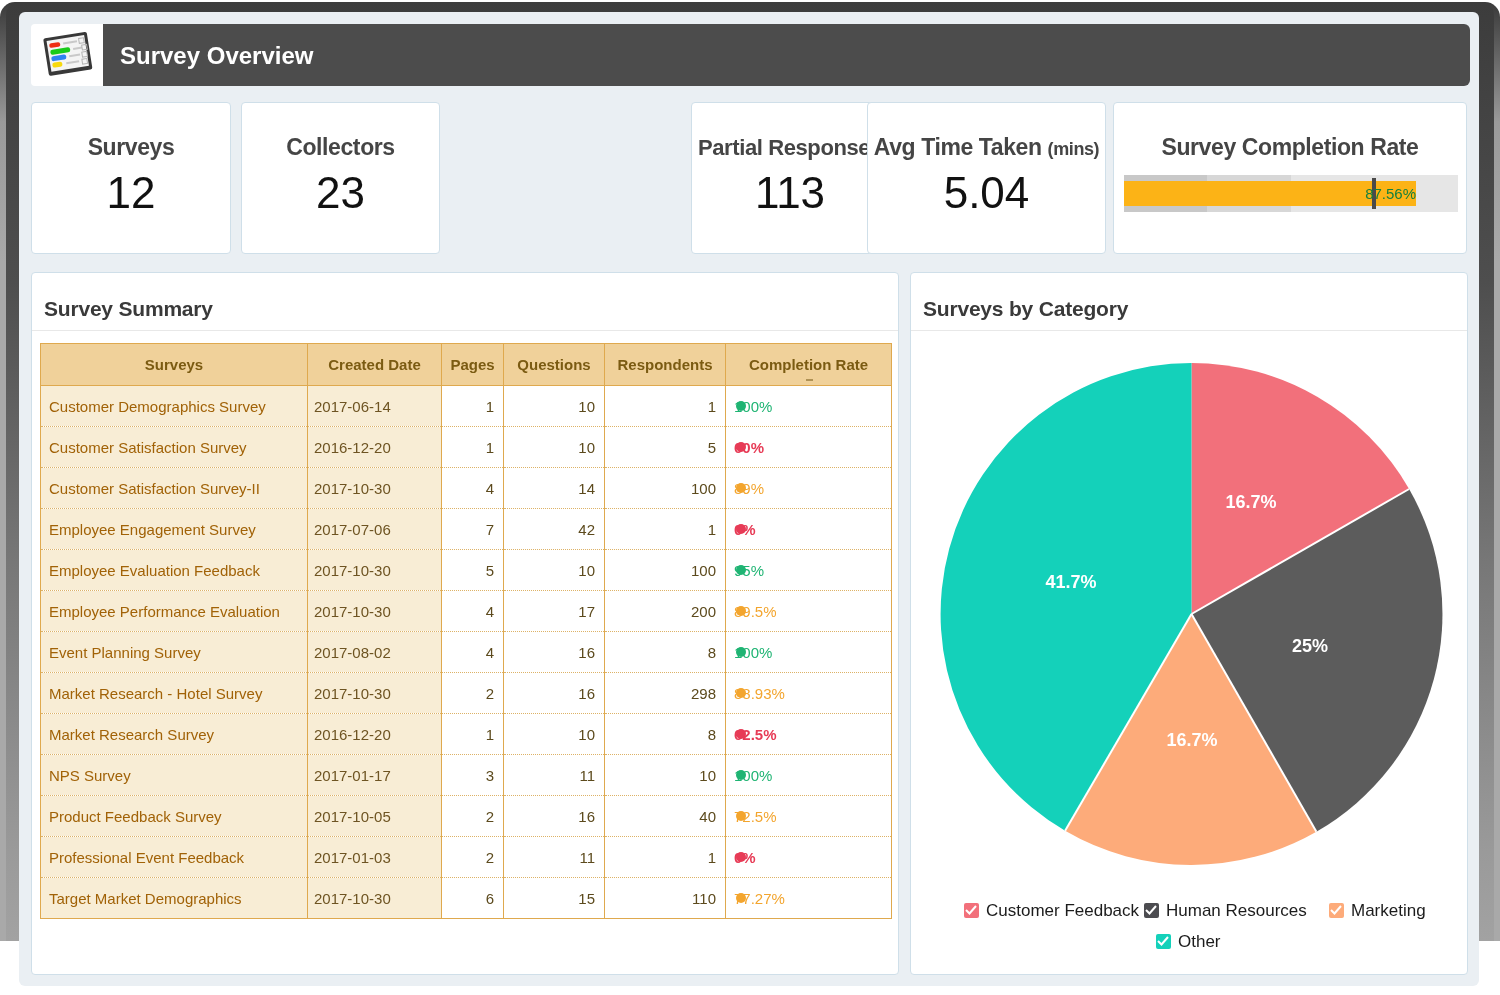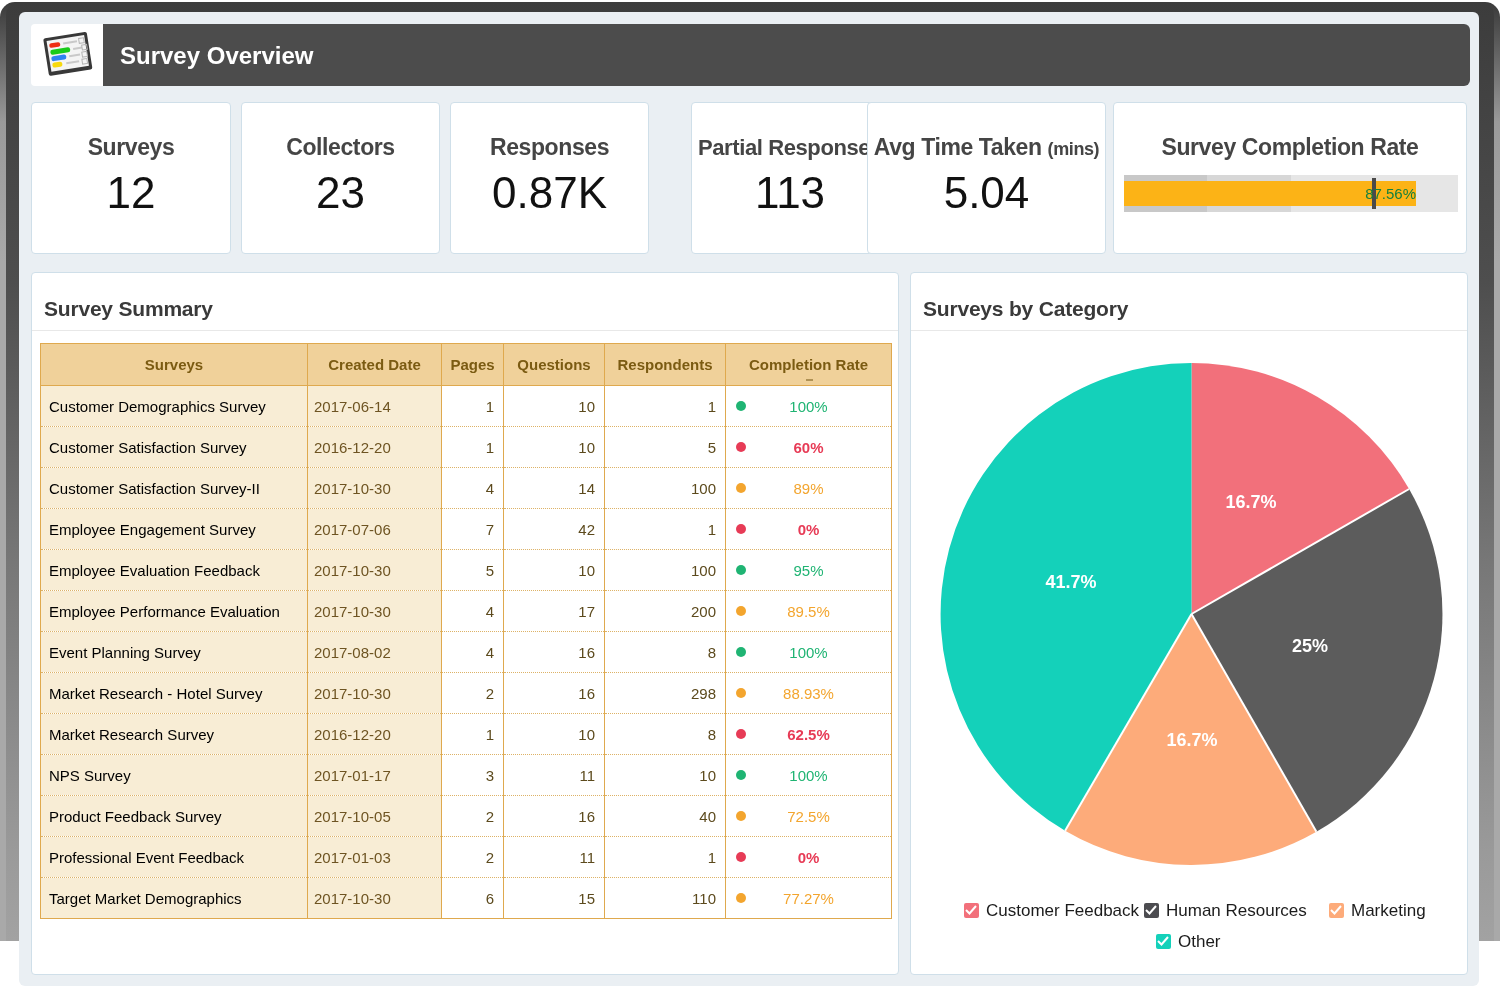--- a/index.html
+++ b/index.html
@@ -15,24 +15,24 @@
 .card { position:absolute; top:102px; height:152px; background:#fff; border:1px solid #cfdfe9; border-radius:4px; }
 .clabel { position:absolute; width:100%; top:31px; text-align:center; font-size:23px; font-weight:bold; color:#454545; white-space:nowrap; letter-spacing:-0.4px; }
 .cval { position:absolute; width:100%; top:65px; text-align:center; font-size:44px; color:#111; }
 .panel { position:absolute; top:272px; height:703px; background:#fff; border:1px solid #cfdfe9; border-radius:4px; }
 .ptitle { position:absolute; top:24px; left:12px; font-size:21px; font-weight:bold; color:#3a3a3a; letter-spacing:-0.2px; }
 .psep { position:absolute; top:57px; left:0; width:100%; height:1px; background:#e8e8e8; }
 table#tbl { position:absolute; left:40px; top:343px; border-collapse:collapse; table-layout:fixed; font-size:15px; }
 #tbl th { background:#f0d19a; color:#7b5b12; font-weight:bold; height:42px; border:1px solid #dfa94e; text-align:center; font-size:15px; }
 #tbl td { height:41px; overflow:hidden; border-left:1px solid #dfa94e; border-right:1px solid #dfa94e; border-top:1px dotted #ddb266; padding:0 8px; }
 #tbl tr:last-child td { border-bottom:1px solid #dfa94e; }
-#tbl td.c1 { background:#f8edd5; color:#000000; }
+#tbl td.c1 { background:#f8edd5; color:#a16207; }
 #tbl td.c2 { background:#f8edd5; color:#6e5422; padding-left:6px; }
 #tbl td.num { background:#fff; color:#5c4a1d; text-align:right; padding-right:9px; }
-#tbl td.rate { background:#fff; text-align:center; position:relative; }
+#tbl td.rate { background:#fff; text-align:left; position:relative; }
 .dot { position:absolute; left:10px; top:50%; margin-top:-5px; width:10px; height:10px; border-radius:50%; }
 .g { color:#1fb473; } .r { color:#e73b56;font-weight:bold; } .o { color:#f3a52e; }
 .dg { background:#1fb473; } .dr { background:#e73b56; } .do { background:#f3a52e; }
 .legitem { position:absolute; font-size:17px; color:#1c1c1c; }
 .cb { display:inline-block; width:15px; height:15px; border-radius:2px; margin-right:7px; vertical-align:-2px; position:relative; }
 .cb svg { position:absolute; left:1px; top:2px; }
 </style>
 </head>
 <body>
 <div id="page">
@@ -63,24 +63,20 @@
   <div id="hdrtitle" class="abs">Survey Overview</div>
 
   <div class="card" style="left:31px;width:200px;">
     <div class="clabel">Surveys</div>
       <div class="cval">12</div>
   </div>
   <div class="card" style="left:241px;width:199px;">
     <div class="clabel">Collectors</div>
       <div class="cval">23</div>
   </div>
-  <div class="card" style="left:450px;width:199px;">
-    <div class="clabel">Responses</div>
-      <div class="cval">0.87K</div>
-  </div>
   <div class="card" style="left:659px;width:198px;margin-left:32px;">
     <div class="clabel" style="font-size:22px;top:32px;">Partial Responses</div>
       <div class="cval">113</div>
   </div>
   <div class="card" style="left:867px;width:239px;">
     <div class="clabel" style="font-size:23px;">Avg Time Taken <span style="font-size:18px;">(mins)</span></div>
       <div class="cval">5.04</div>
   </div>
   <div class="card" style="left:1113px;width:354px;">
     <div class="clabel">Survey Completion Rate</div>

